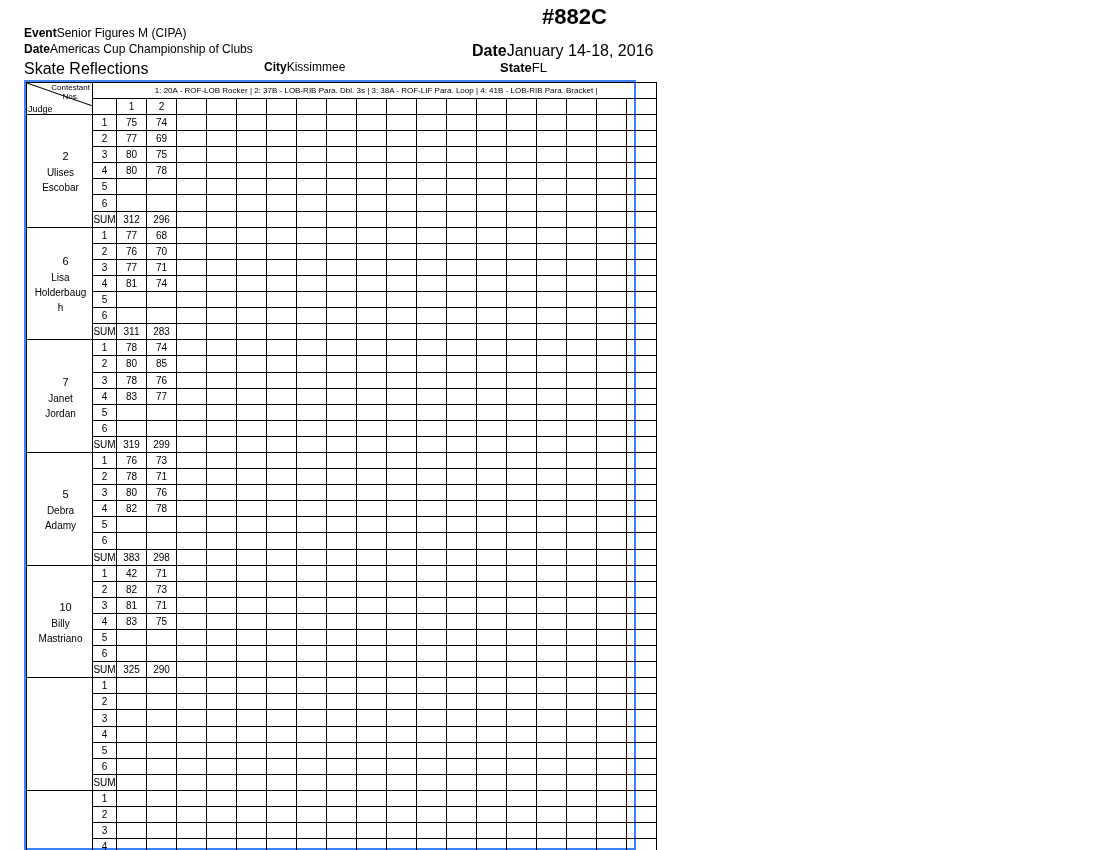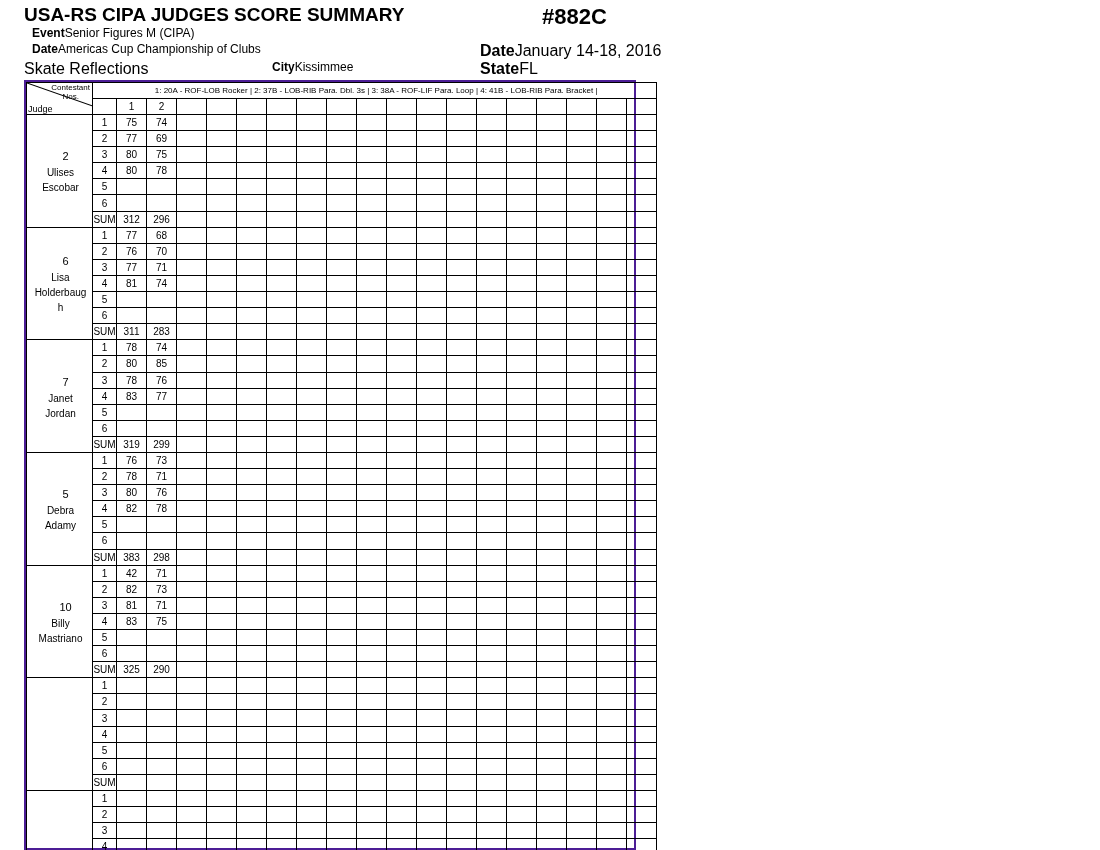--- a/index.html
+++ b/index.html
@@ -20,28 +20,28 @@
   }
   .code{
     position:absolute;left:524px;top:4px;
     font-size:22px;font-weight:bold;margin-left:18px;
   }
   .row-event{position:absolute;left:24px;top:26px;font-size:12px;}
   .row-meet{position:absolute;left:24px;top:42px;font-size:12px;}
   .row-prog{position:absolute;left:24px;top:60px;font-size:16px;}
   .row-date{position:absolute;left:472px;top:42px;font-size:16px;}
   .row-city{position:absolute;left:264px;top:60px;font-size:12px;}
-  .row-state{position:absolute;left:472px;top:60px;font-size:16px;text-align:right;}
-  .lbl{font-weight:bold;margin-left:8px;}
+  .row-state{position:absolute;left:500px;top:60px;font-size:13px;text-align:right;}
+  .lbl{font-weight:bold;}
 
   
   .grid{
     position:absolute;left:24px;top:80px;
     width:612px;height:770px;
-    border:2px solid #4c1d95;
+    border:2px solid #3b82f6;
     box-sizing:border-box;
   }
   table.scores{
     border-collapse:collapse;
     width:100%;
     table-layout:fixed;
     font-size:10px;
   }
   table.scores td, table.scores th{
     border:1px solid #000;
@@ -90,21 +90,20 @@
   }
   .judgecell .jnum{display:block;font-size:11px;padding-left:10px;line-height:17px;}
   .judgecell .jname{display:block;font-size:10px;line-height:15px;}
   .sumlbl{font-size:10px;}
 </style>
 </head>
 <body>
 
 <div class="sheet">
 
-  <div class="title">USA-RS CIPA JUDGES SCORE SUMMARY</div>
   <div class="code">#882C</div>
 
   <div class="row-event">
     <span class="lbl">Event</span><span>Senior Figures M  (CIPA)</span>
   </div>
 
   <div class="row-meet">
     <span class="lbl">Date</span><span>Americas Cup Championship of Clubs</span>
   </div>
 

